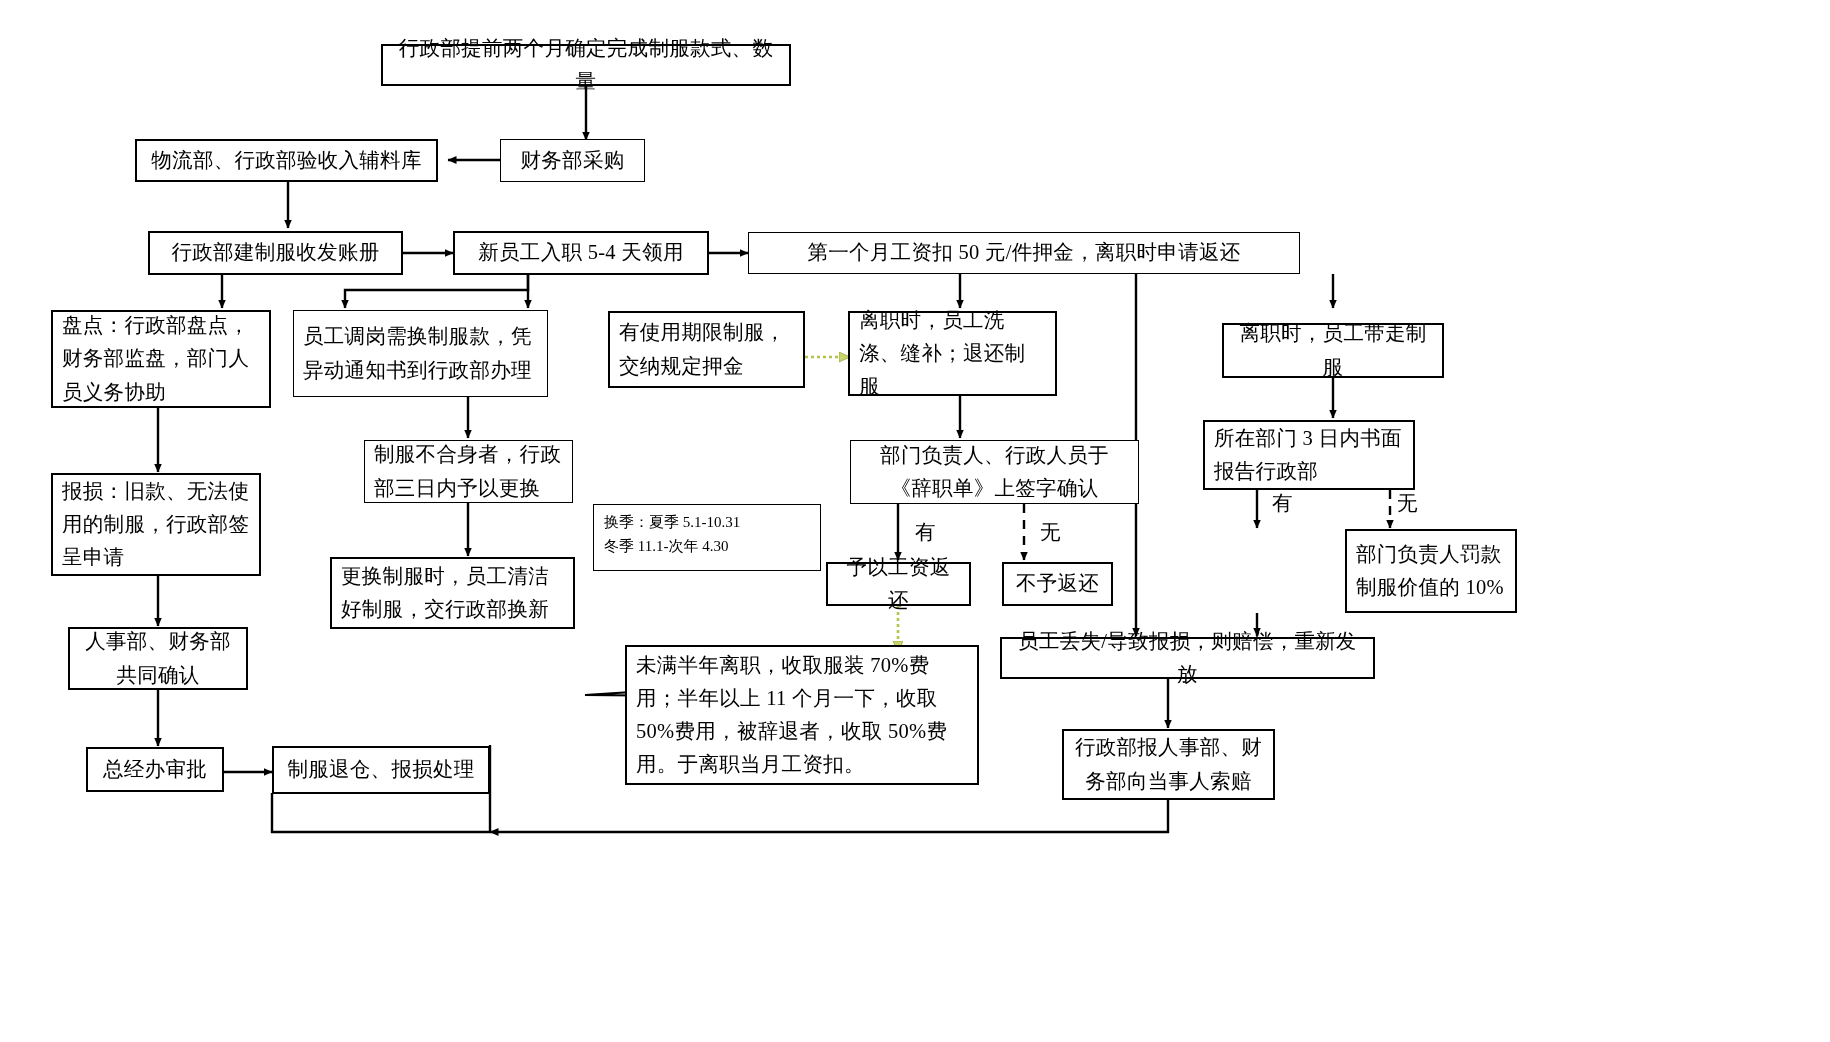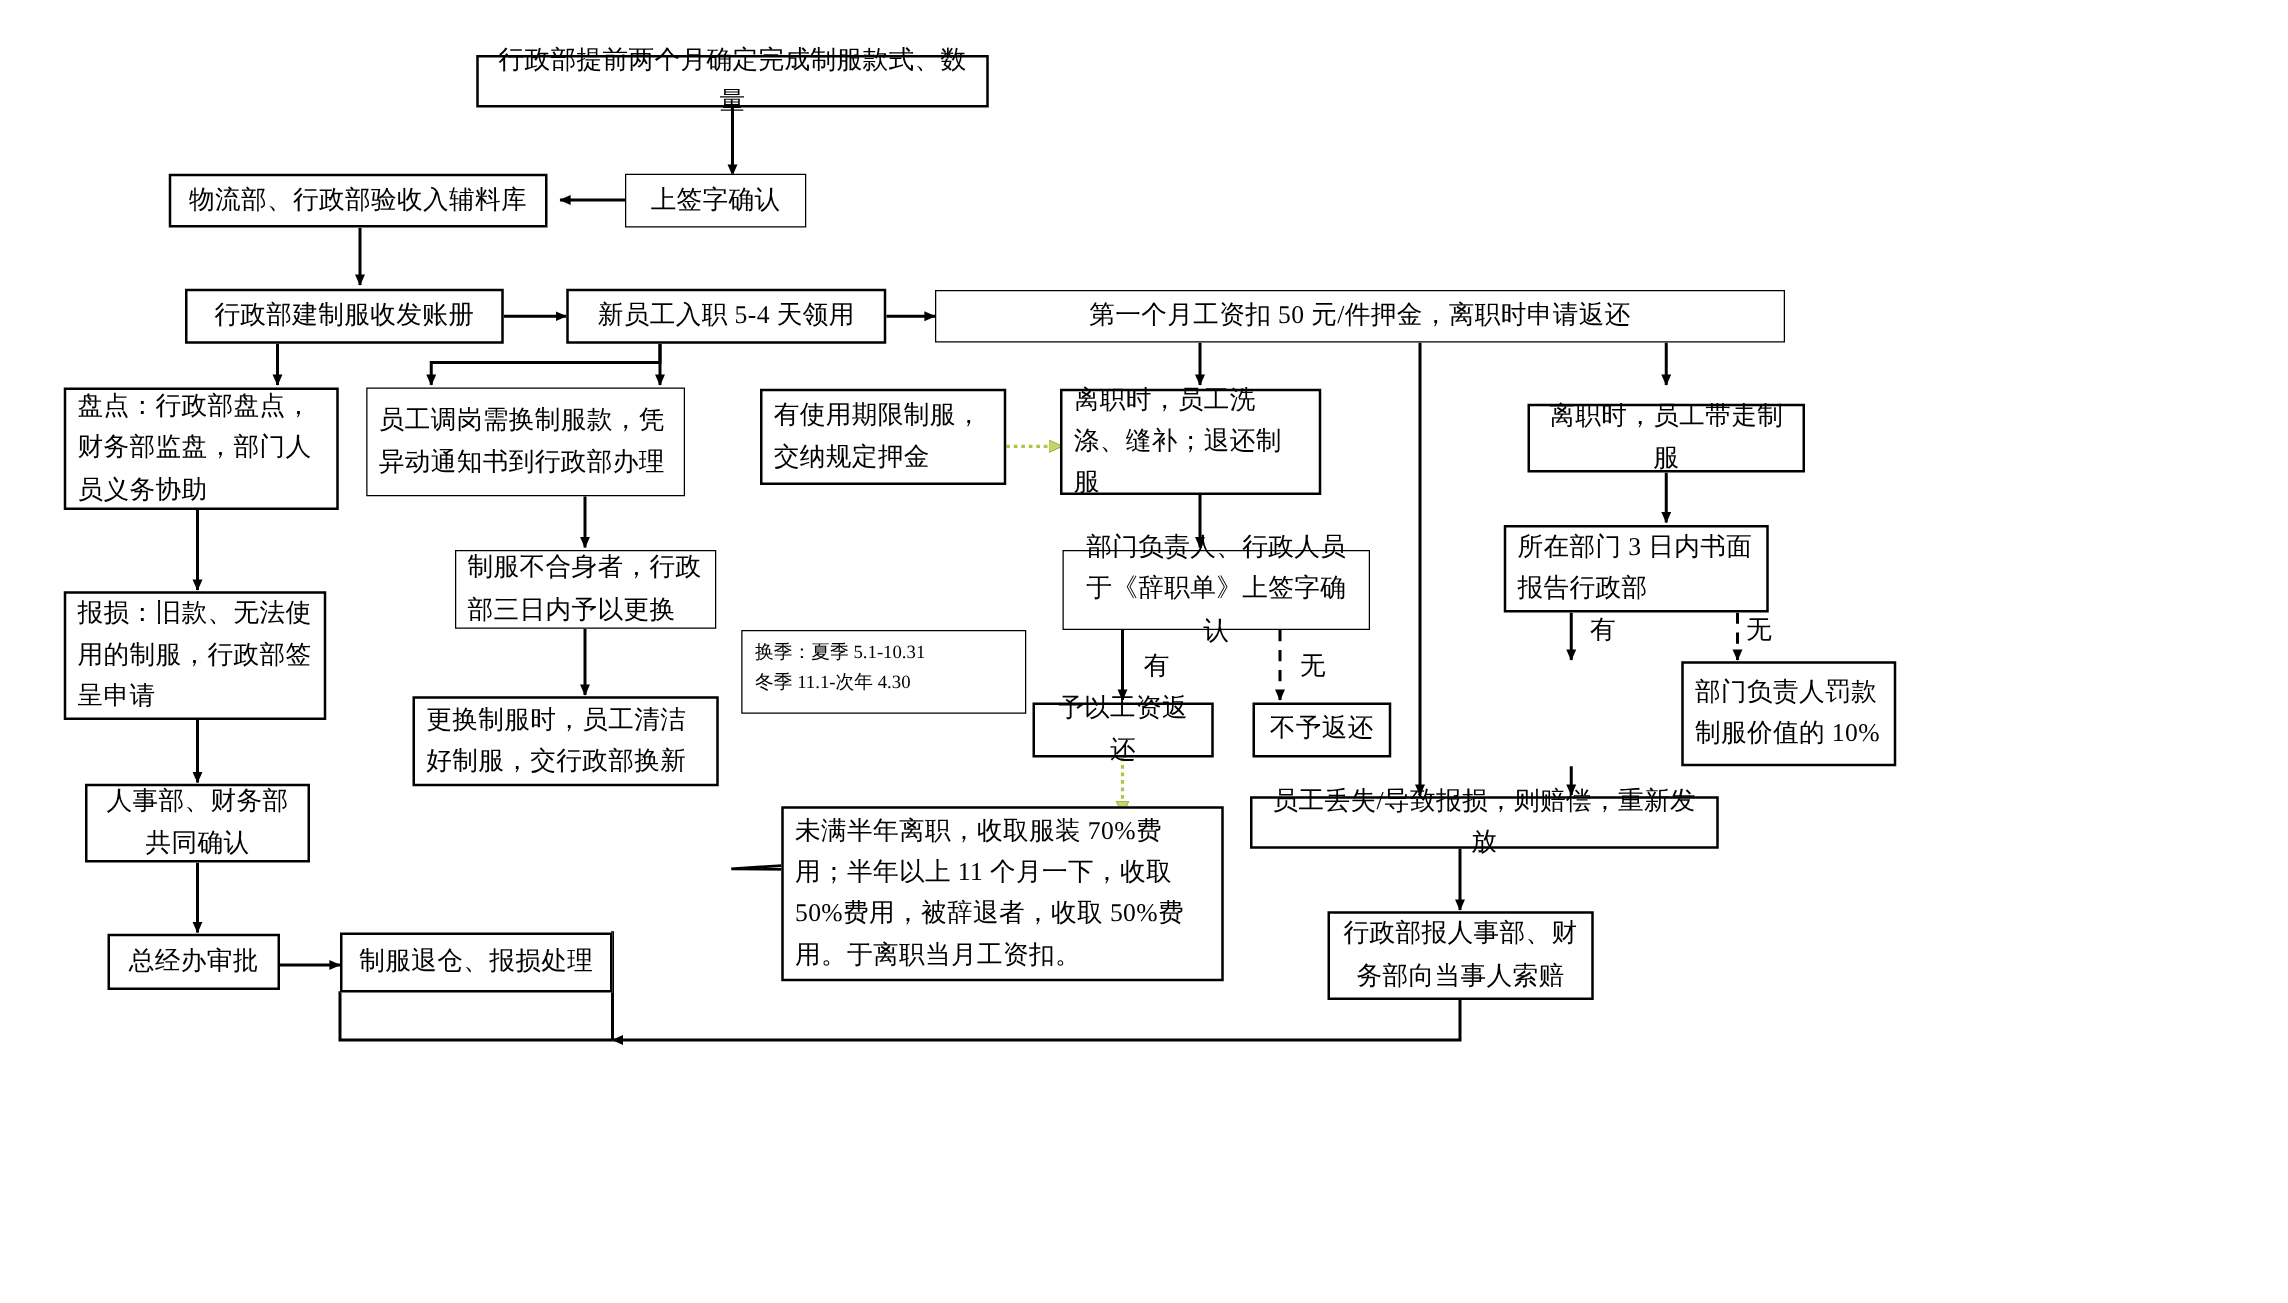--- a/index.html
+++ b/index.html
@@ -109,32 +109,32 @@
 
   <div class="node thick" style="left:381px;top:44px;width:410px;height:42px;">
     <span class="inner">行政部提前两个月确定完成制服款式、数量</span>
   </div>
 
   <div class="node thick" style="left:135px;top:139px;width:303px;height:43px;">
     <span class="inner">物流部、行政部验收入辅料库</span>
   </div>
 
   <div class="node" style="left:500px;top:139px;width:145px;height:43px;">
-    <span class="inner">上签字确认</span>
+    <span class="inner">财务部采购</span>
   </div>
 
   <div class="node thick" style="left:148px;top:231px;width:255px;height:44px;">
     <span class="inner">行政部建制服收发账册</span>
   </div>
 
   <div class="node thick" style="left:453px;top:231px;width:256px;height:44px;">
     <span class="inner">新员工入职 5-4 天领用</span>
   </div>
 
-  <div class="node" style="left:748px;top:232px;width:680px;height:42px;">
+  <div class="node" style="left:748px;top:232px;width:552px;height:42px;">
     <span class="inner">第一个月工资扣 50 元/件押金，离职时申请返还</span>
   </div>
 
   <div class="node thick left" style="left:51px;top:310px;width:220px;height:98px;">
     <span class="inner">盘点：行政部盘点，财务部监盘，部门人员义务协助</span>
   </div>
 
   <div class="node left" style="left:293px;top:310px;width:255px;height:87px;">
     <span class="inner">员工调岗需换制服款，凭异动通知书到行政部办理</span>
   </div>
@@ -152,21 +152,21 @@
   </div>
 
   <div class="node thick left" style="left:51px;top:473px;width:210px;height:103px;">
     <span class="inner">报损：旧款、无法使用的制服，行政部签呈申请</span>
   </div>
 
   <div class="node left" style="left:364px;top:440px;width:209px;height:63px;">
     <span class="inner">制服不合身者，行政部三日内予以更换</span>
   </div>
 
-  <div class="node" style="left:850px;top:440px;width:246px;height:64px;">
+  <div class="node" style="left:850px;top:440px;width:289px;height:64px;">
     <span class="inner">部门负责人、行政人员于《辞职单》上签字确认</span>
   </div>
 
   <div class="node thick left" style="left:1203px;top:420px;width:212px;height:70px;">
     <span class="inner">所在部门 3 日内书面报告行政部</span>
   </div>
 
   <div class="node thick" style="left:68px;top:627px;width:180px;height:63px;">
     <span class="inner">人事部、财务部共同确认</span>
   </div>

